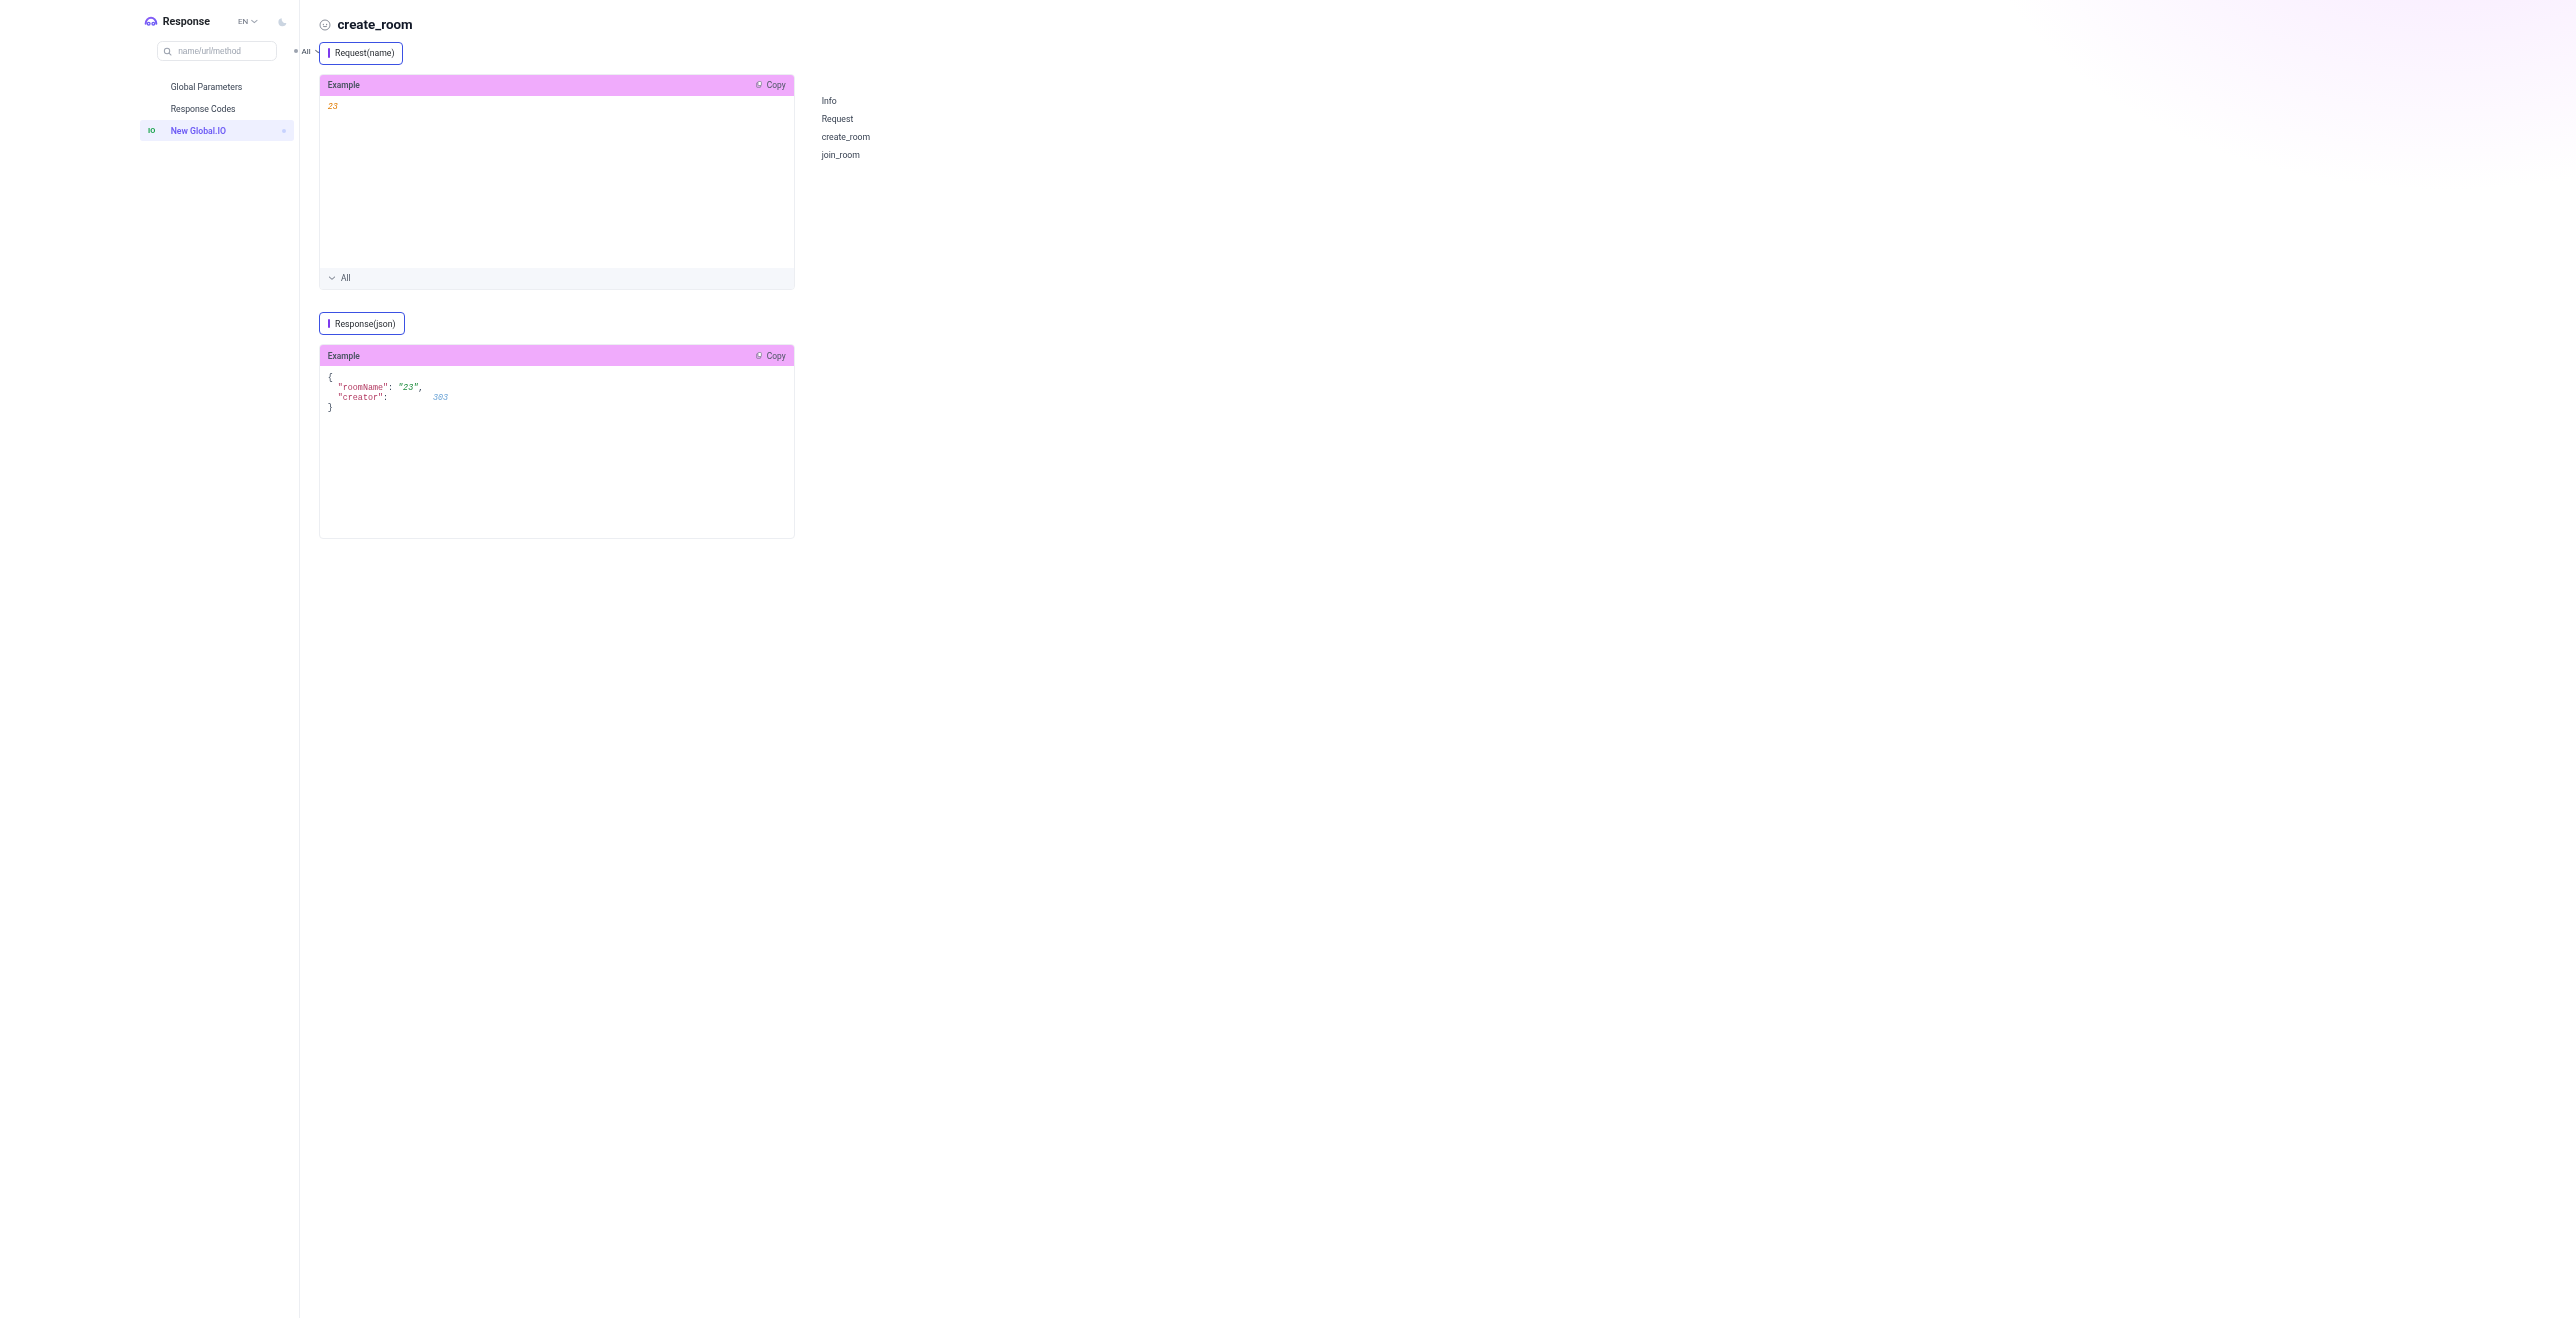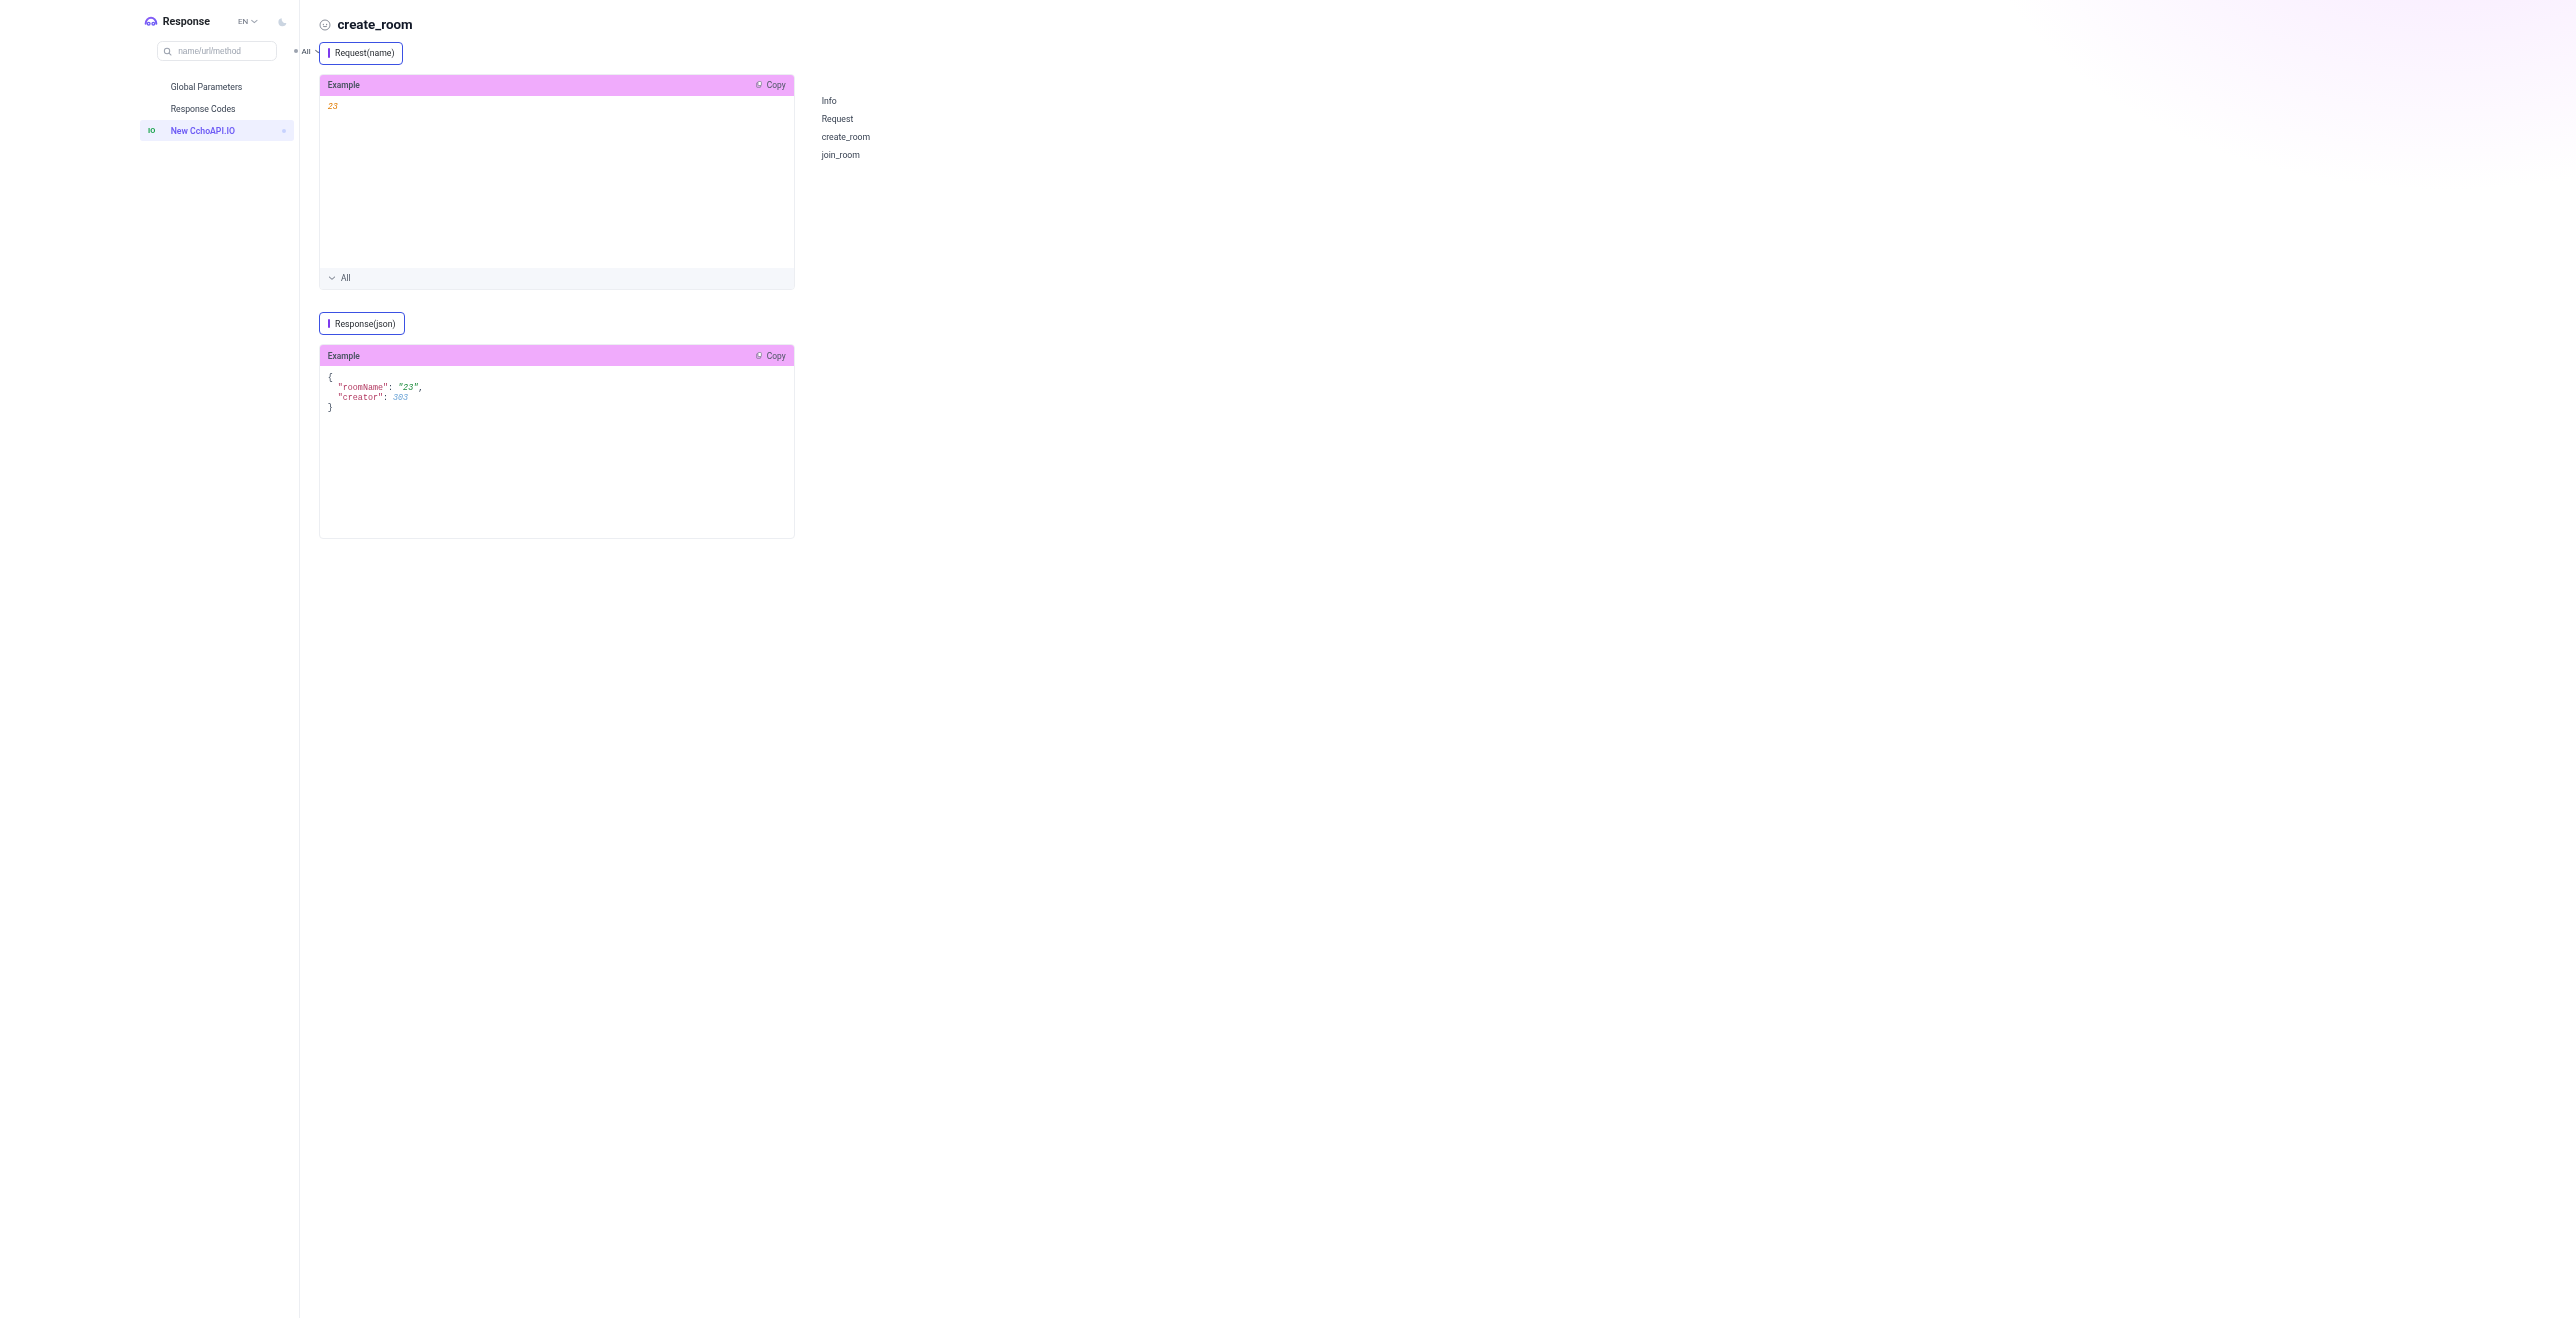--- a/index.html
+++ b/index.html
@@ -162,21 +162,21 @@
     font-size: 8.4px;
     white-space: pre;
     color:#334155;
   }
   .panel-code.tall { min-height: 172px; }
   .code-number { color:#e07b00; font-style: italic; }
   .code-brace { color:#334155; }
   .code-key { color:#b1365f; }
   .code-string { color:#1a8a3a; font-style: italic; }
   .code-punc { color:#334155; }
-  .code-num-blue { color:#6aa3d6; font-style: italic; }
+  .code-num-blue { color:#6aa3d6; font-style: italic; margin-left: 40px; }
 
   .panel-foot {
     display:flex; align-items:center; gap:5.4px;
     padding: 5.4px 8px;
     background:#f5f7fb;
     color:#4b5563; font-size:8.4px;
   }
 
   .section-gap { height: 4px; }
 
@@ -260,21 +260,21 @@
       <div class="nav-item">
         <span class="left"></span>
         <span>Global Parameters</span>
       </div>
       <div class="nav-item">
         <span class="left"></span>
         <span>Response Codes</span>
       </div>
       <div class="nav-item active">
         <span class="left nav-io">IO</span>
-        <span>New CchoAPI.IO</span>
+        <span>New Global.IO</span>
         <span class="nav-dot-right"></span>
       </div>
     </nav>
   </aside>
 
   <div class="divider"></div>
 
   <main class="main">
     <div class="content">
       <div class="op-header">

